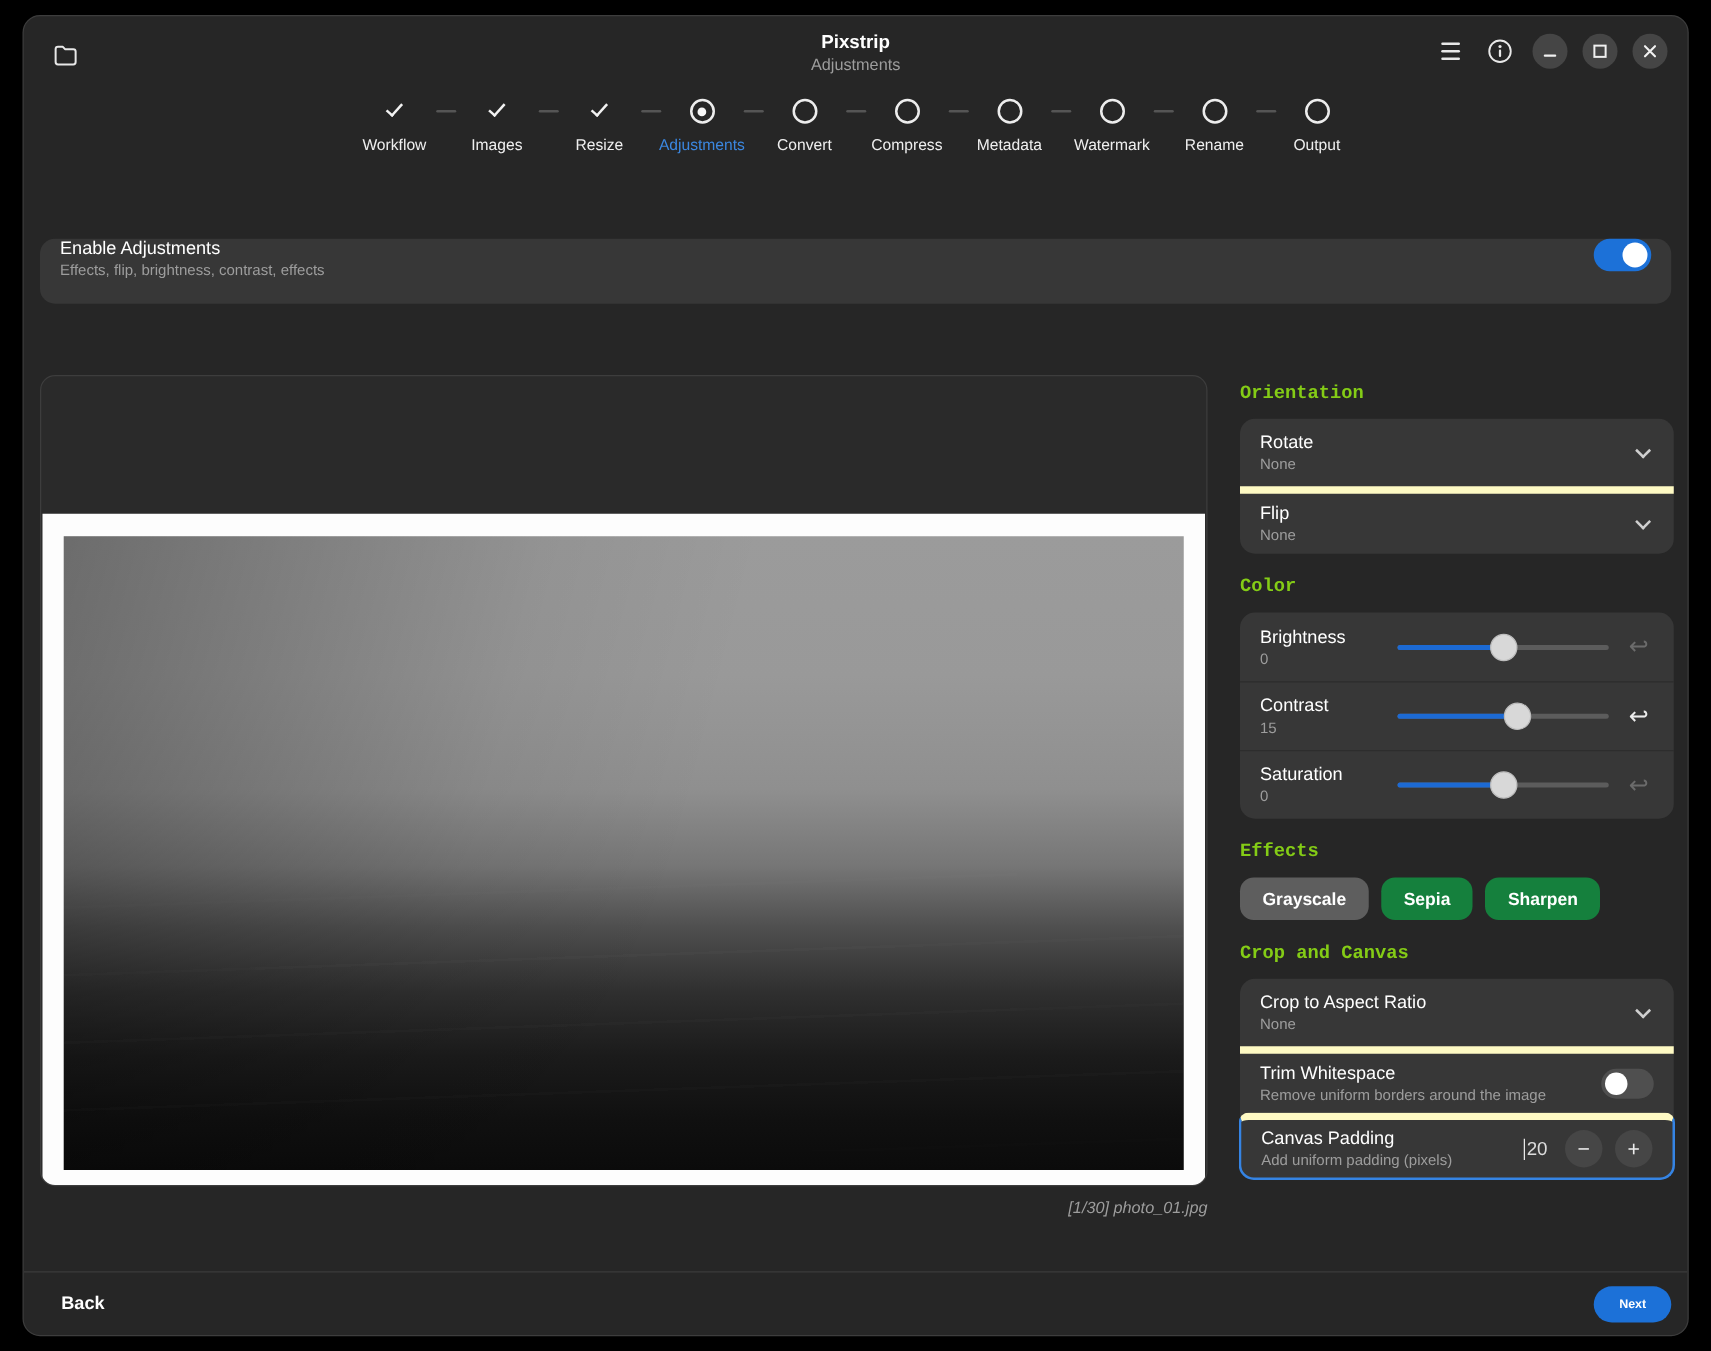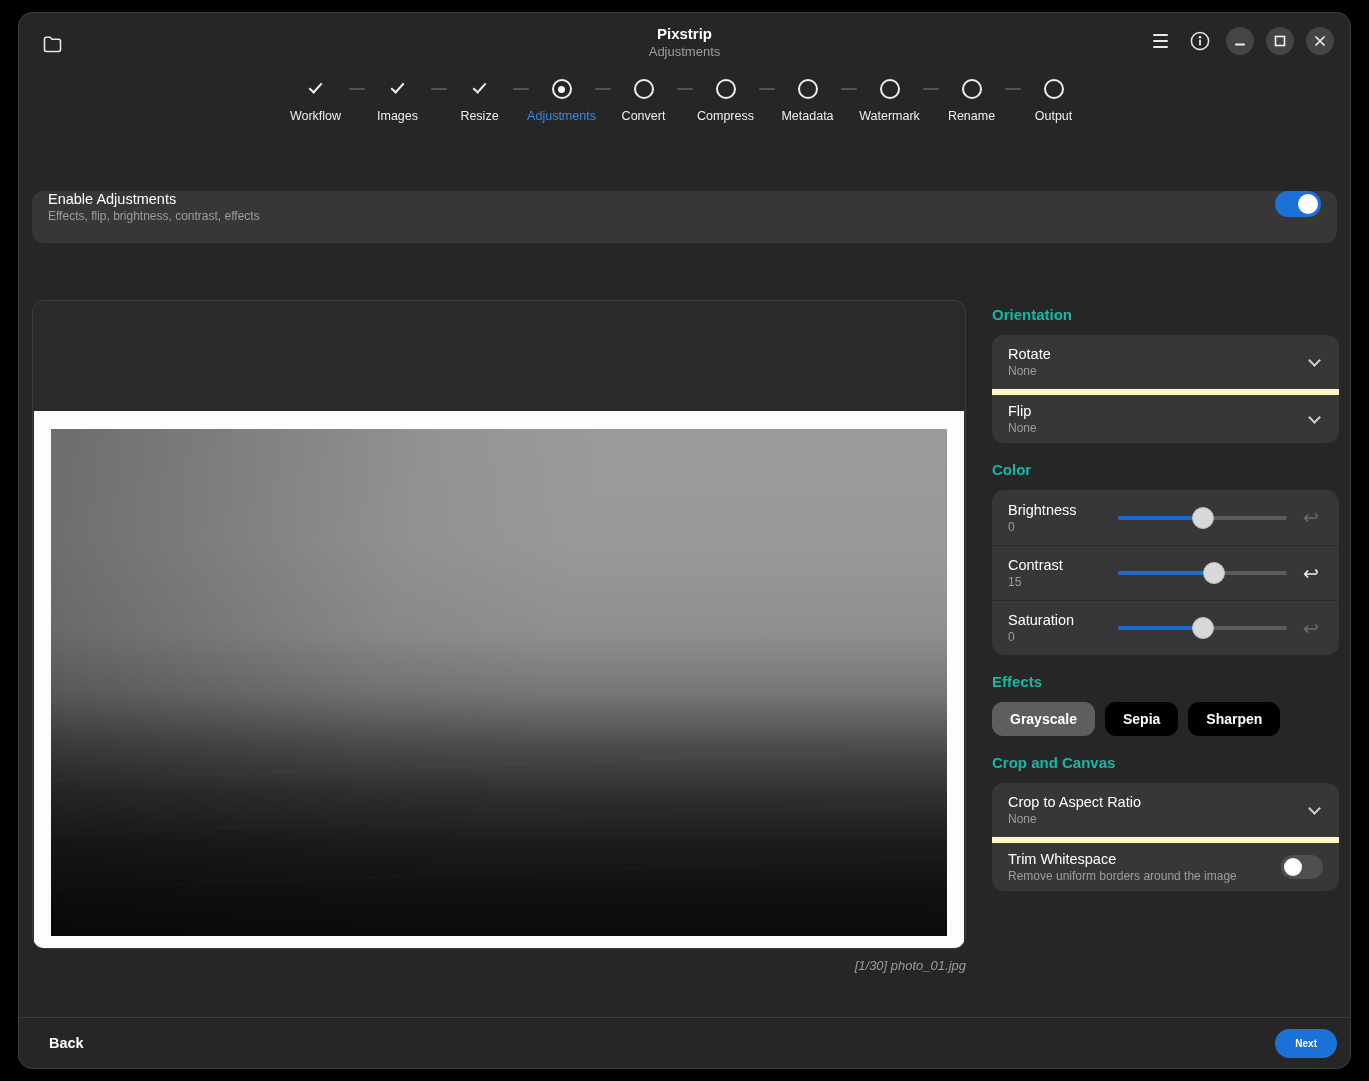--- a/index.html
+++ b/index.html
@@ -66,42 +66,42 @@
       linear-gradient(180deg, #9b9b9b 0%, #999 22%, #8f8f8f 40%, #767676 52%,
         #4e4e4e 62%, #2f2f2f 72%, #1b1b1b 82%, #101010 92%, #0b0b0b 100%);
   }
   .photo::after { content:""; position:absolute; inset:0; opacity:.25;
     background:repeating-linear-gradient(178deg, transparent 0 26px, rgba(255,255,255,0.06) 26px 28px, transparent 28px 54px);
     mask-image:linear-gradient(180deg, transparent 45%, #000 65%, #000 90%, transparent 100%);
     -webkit-mask-image:linear-gradient(180deg, transparent 45%, #000 65%, #000 90%, transparent 100%); }
   .caption { text-align:right; font-size:13px; color:#9d9d9d; padding:9px 0 0 0;font-style:italic; }
   
   .side-col { width:347px; flex:none; }
-  .section-header { font-size:15px; font-weight:bold; color:#14b8a6; margin:6px 0 12px 0; }
+  .section-header { font-size:15px; font-weight:bold; color:#84cc16; margin:6px 0 12px 0;font-family:Liberation Mono, monospace; }
   .side-col .section-header + .card, .chips { margin-bottom:18px; }
   .card { background:#373737; border-radius:12px; overflow:visible; }
   .card-row { display:flex; align-items:center; min-height:54px; padding:7px 16px; cursor:pointer; }
   .card-row + .card-row { border-top:6px solid #fef9c3; }
   .chevron { width:9px; height:9px; border-right:2px solid #cfcfcf; border-bottom:2px solid #cfcfcf;
     transform:rotate(45deg); margin:-4px 4px 0 10px; flex:none; }
   
   .slider-row { display:flex; align-items:center; min-height:55px; padding:6px 10px 6px 16px; }
   .slider-row + .slider-row { border-top:1px solid #2d2d2d; }
   .slider-text { width:104px; flex:none; }
   .slider { position:relative; flex:1; height:24px; margin:0 6px; cursor:pointer; --p:50%; }
   .slider .track { position:absolute; left:0; right:0; top:10px; height:4px; border-radius:2px; background:#5c5c5c; }
   .slider .fill { position:absolute; left:0; top:10px; height:4px; border-radius:2px; background:#1c6ad4; width:var(--p); }
   .slider .handle { position:absolute; top:1px; width:22px; height:22px; border-radius:50%;
     background:#d8d8d8; border:1px solid #bdbdbd; left:var(--p); margin-left:-11px; }
   .reset-btn { width:36px; height:36px; border:none; background:transparent; border-radius:50%;
     color:#ececec; font-size:19px; line-height:1; cursor:pointer; flex:none; }
   .reset-btn.disabled { color:#6b6b6b; cursor:default; }
   
   .chips { display:flex; gap:10px; }
-  .chip { border:none; border-radius:11px; background:#000000; color:#fff; font-weight:bold;
+  .chip { border:none; border-radius:11px; background:#15803d; color:#fff; font-weight:bold;
     font-size:14px; padding:9px 18px; cursor:pointer; font-family:inherit; }
   .chip.selected { background:#5e5e5e; }
   
   .pad-row { border:2px solid #3584e4; border-radius:8px 8px 12px 12px; margin:-1px -1px -1px -1px; }
   .spin-value { font-size:15px; color:#dcdcdc; margin-right:14px; display:flex; align-items:center; }
   .caret { display:inline-block; width:1.5px; height:17px; background:#e8e8e8; margin-right:1px; }
   .round-btn { width:30px; height:30px; border-radius:50%; border:none; background:#464646;
     color:#ececec; font-size:17px; line-height:1; cursor:pointer; flex:none;
     display:flex; align-items:center; justify-content:center; }
   .round-btn + .round-btn { margin-left:10px; }
@@ -327,20 +327,32 @@
         </div>
         <div class="card-row">
           <div class="row-text">
             <div class="row-title">Trim Whitespace</div>
             <div class="row-sub">Remove uniform borders around the image</div>
           </div>
           <button class="toggle small">
             <span class="knob"></span>
           </button>
         </div>
+        <div class="card-row pad-row">
+          <div class="row-text">
+            <div class="row-title">Canvas Padding</div>
+            <div class="row-sub">Add uniform padding (pixels)</div>
+          </div>
+          <div class="spin-value">
+            <span class="caret"></span>
+            <span>20</span>
+          </div>
+          <button class="round-btn">−</button>
+          <button class="round-btn">+</button>
+        </div>
       </div>
 
     </div>
   </div>
 
   <div class="footer">
     <button class="back-btn">Back</button>
     <button class="next-btn">Next</button>
   </div>
 

